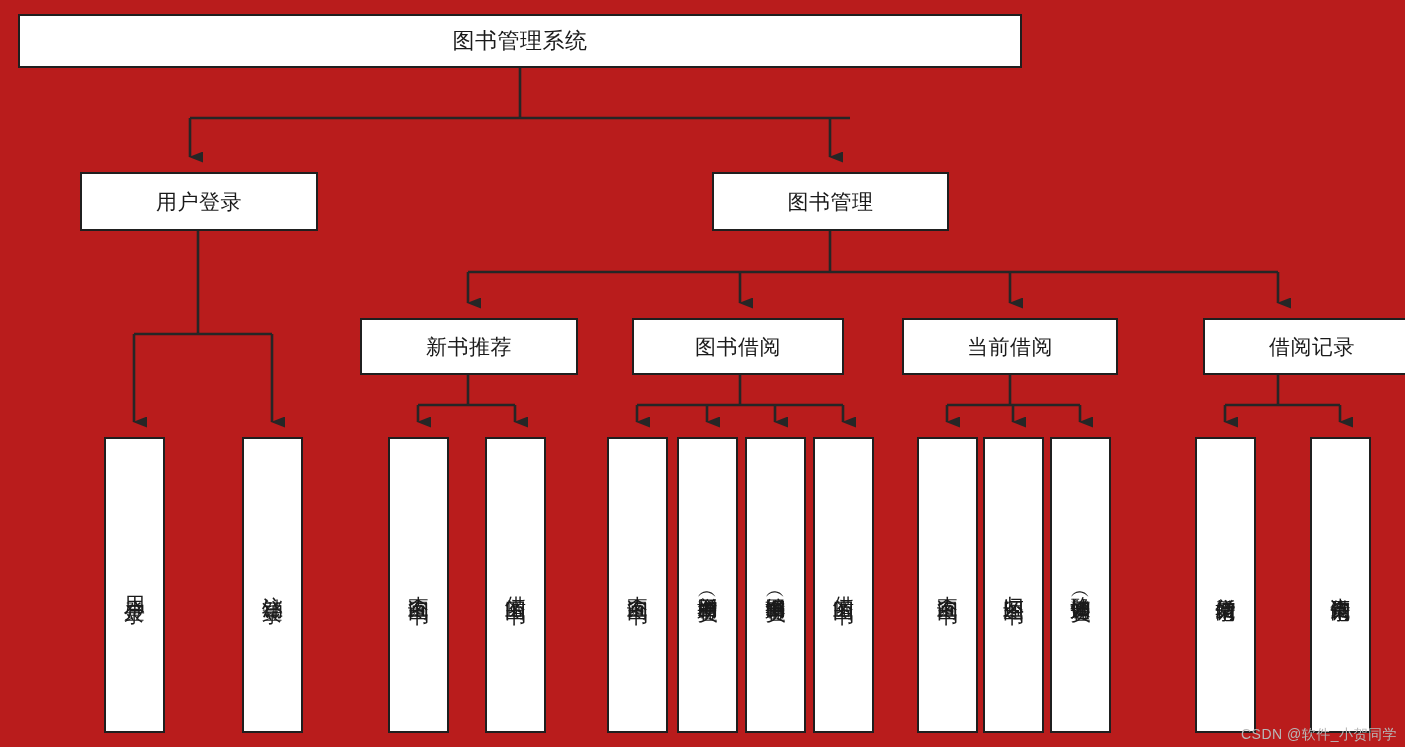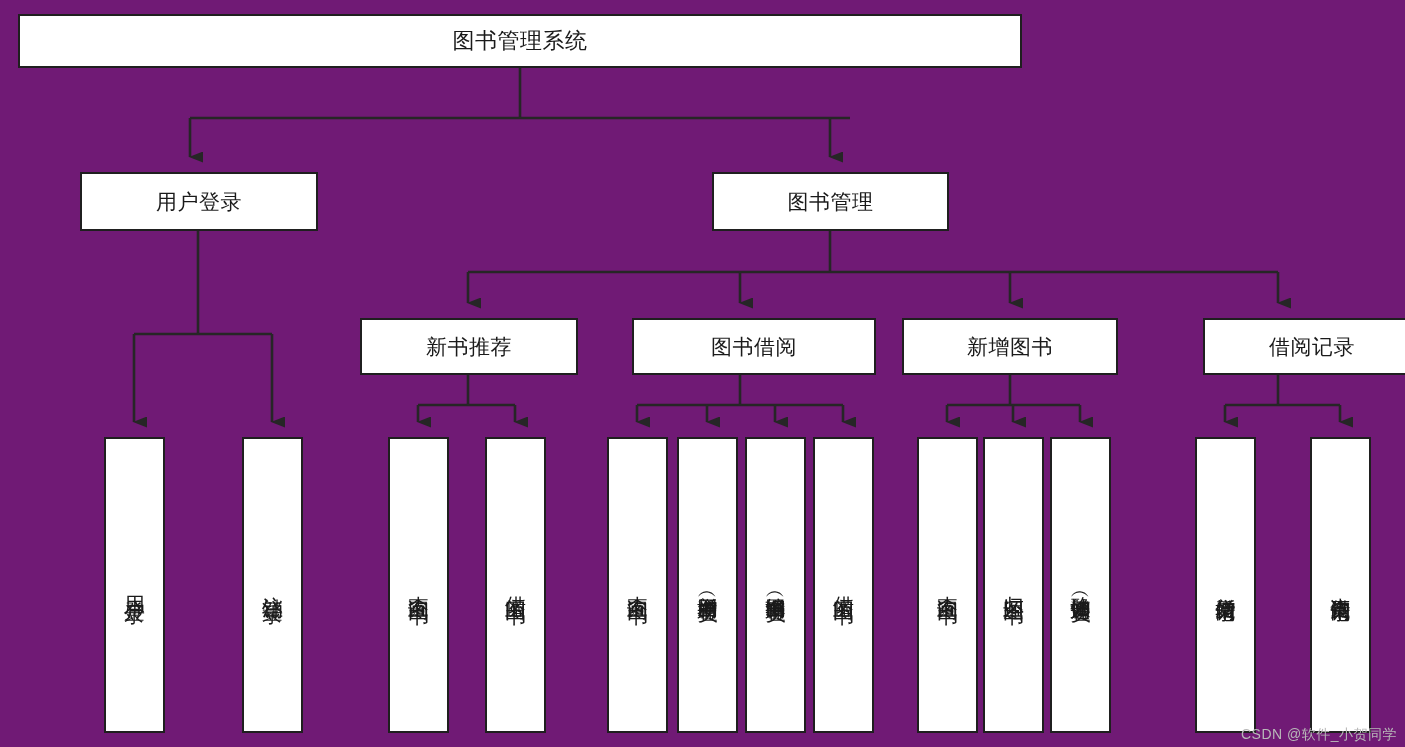--- a/index.html
+++ b/index.html
@@ -8,21 +8,21 @@
     padding: 0;
     background: #ffffff;
   }
   body {
     font-family: "Liberation Sans", "DejaVu Sans", sans-serif;
   }
   #canvas {
     position: relative;
     width: 1405px;
     height: 747px;
-    background: #701a75;
+    background: #b91c1c;
     overflow: hidden;
   }
   #edges {
     position: absolute;
     left: 0;
     top: 0;
     width: 1405px;
     height: 747px;
     pointer-events: none;
   }
@@ -128,22 +128,22 @@
       <path d="M 1340 405 L 1340 422" marker-end="url(#arrow)"></path>
     </g>
   </svg>
 
   <div class="node horiz root" style="left:18px; top:14px; width:1004px; height:54px;">图书管理系统</div>
 
   <div class="node horiz" style="left:80px; top:172px; width:238px; height:59px;">用户登录</div>
   <div class="node horiz" style="left:360px; top:318px; width:218px; height:57px;">新书推荐</div>
 
   <div class="node horiz" style="left:712px; top:172px; width:237px; height:59px;">图书管理</div>
-  <div class="node horiz" style="left:632px; top:318px; width:244px; height:57px;">图书借阅</div>
-  <div class="node horiz" style="left:902px; top:318px; width:216px; height:57px;">新增图书</div>
+  <div class="node horiz" style="left:632px; top:318px; width:212px; height:57px;">图书借阅</div>
+  <div class="node horiz" style="left:902px; top:318px; width:216px; height:57px;">当前借阅</div>
   <div class="node horiz" style="left:1170px; top:318px; width:218px; height:57px;margin-left:33px;">借阅记录</div>
 
   <div class="node vert" style="left:104px; top:437px; width:61px; height:296px;">
     <span class="vtext">用户登录</span>
   </div>
   <div class="node vert" style="left:242px; top:437px; width:61px; height:296px;">
     <span class="vtext">注销登录</span>
   </div>
 
   <div class="node vert" style="left:388px; top:437px; width:61px; height:296px;">

